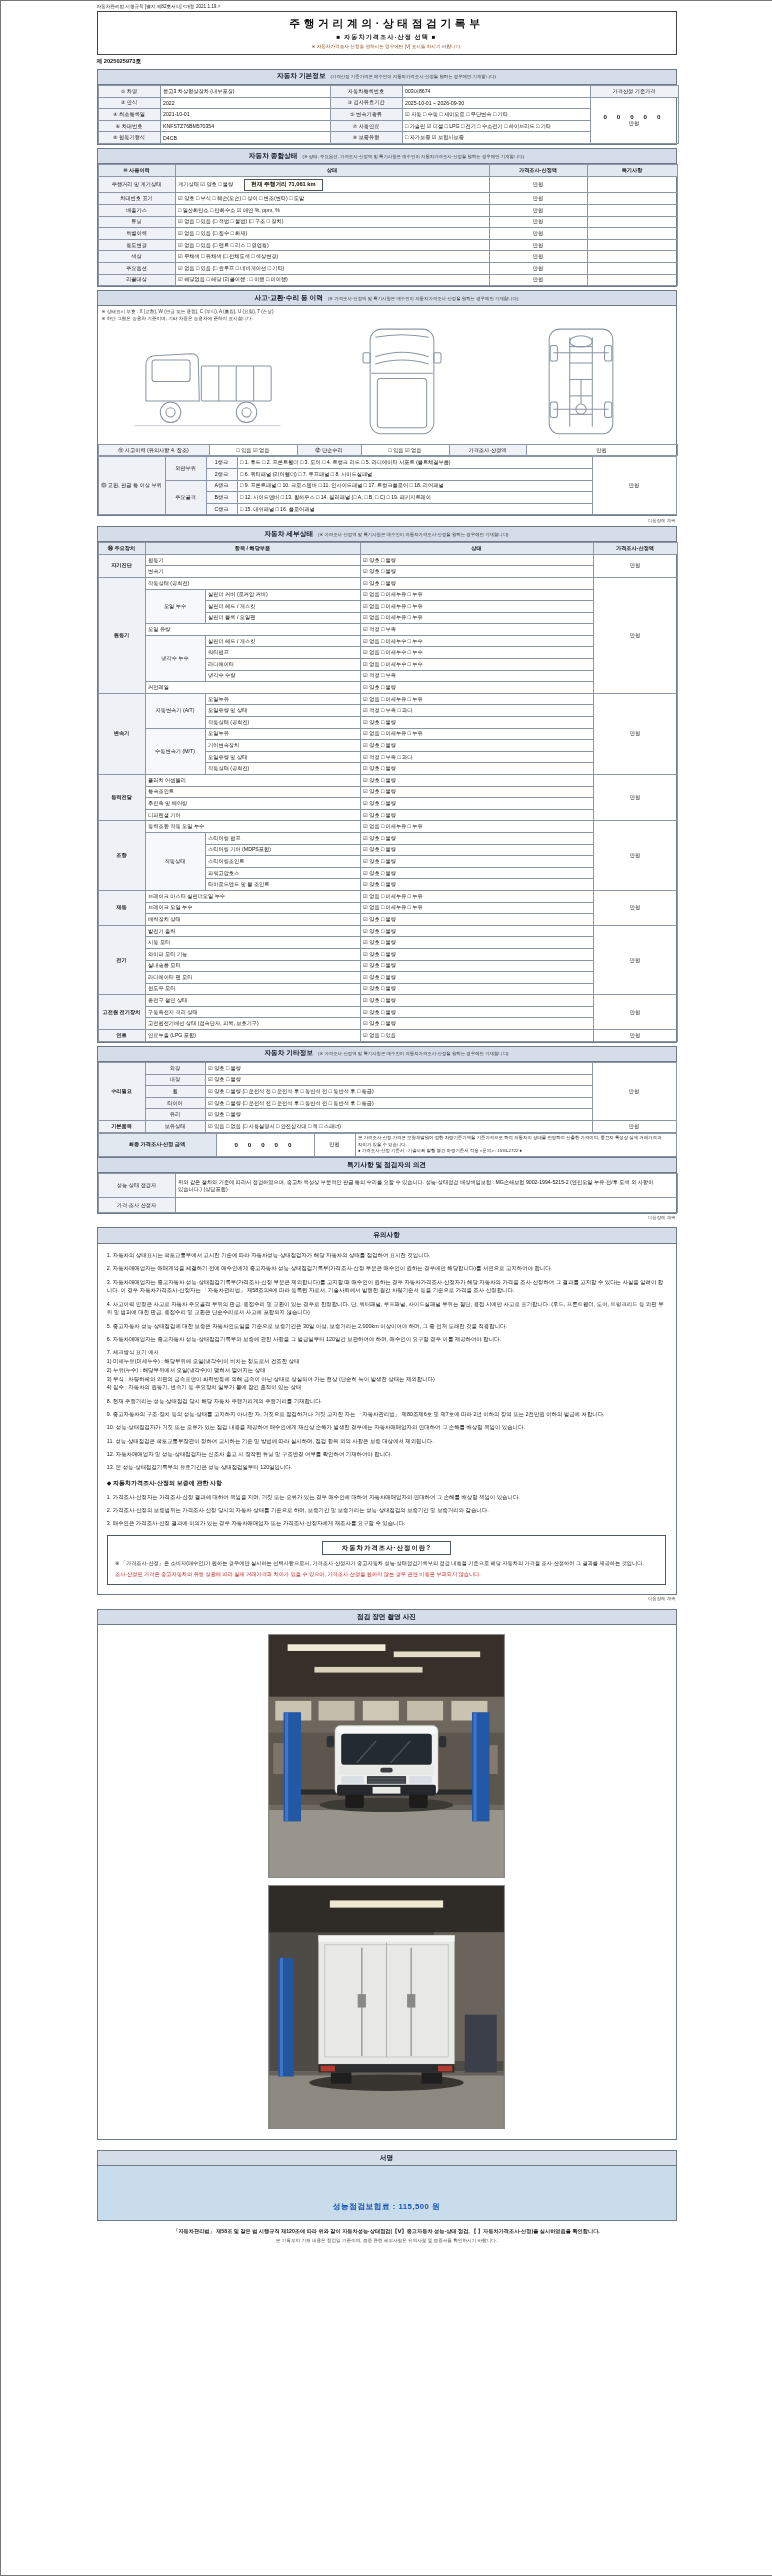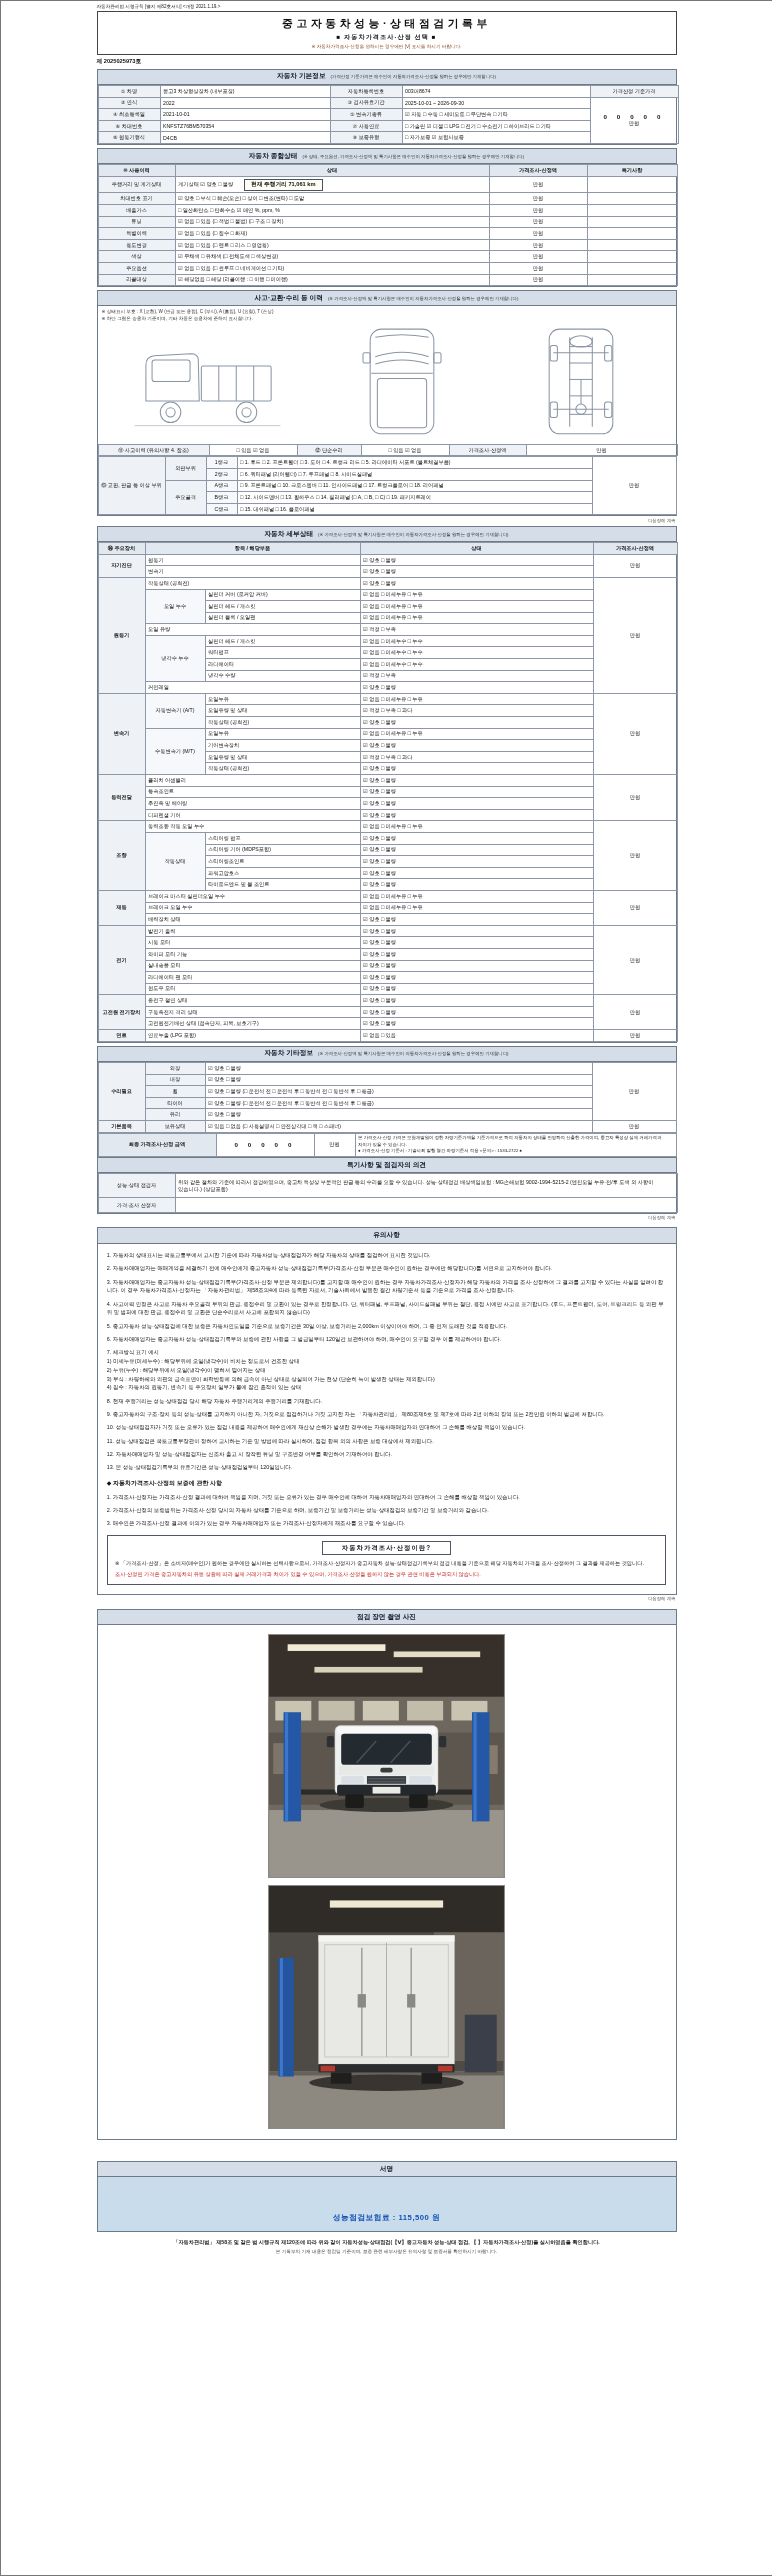--- a/index.html
+++ b/index.html
@@ -49,21 +49,21 @@
 </style>
 </head>
 <body>
 
 <div class="page">
 <div class="doc">
 
   <div class="top-note">자동차관리법 시행규칙 [별지 제82호서식] &lt;개정 2021.1.19.&gt;</div>
 
   <div class="header-box">
-    <div class="h-title">중고자동차성능·상태점검기록부</div>
+    <div class="h-title">주행거리계의·상태점검기록부</div>
     <div class="h-sub">■ 자동차가격조사·산정 선택 ■</div>
     <div class="h-note">※ 자동차가격조사·산정을 원하시는 경우에만 [Ⅴ] 표시를 하시기 바랍니다.</div>
   </div>
 
   <div class="doc-no">제 2025025973호</div>
 
   <section class="sec">
     <div class="sec-bar">
       <span>자동차 기본정보</span>
       <span class="note">(가격산정 기준가격은 매수인이 자동차가격조사·산정을 원하는 경우에만 기재합니다)</span>
@@ -739,21 +739,21 @@
           <rect x="96" y="346" width="264" height="16" fill="#2a2c2e"></rect>
           <rect x="100" y="349" width="28" height="11" fill="#b33a2e"></rect>
           <rect x="328" y="349" width="28" height="11" fill="#b33a2e"></rect>
           <rect x="120" y="362" width="40" height="22" fill="#1f1f1f"></rect>
           <rect x="296" y="362" width="40" height="22" fill="#1f1f1f"></rect>
         </svg>
       </div>
     </div>
   </section>
 
-  <section class="sec" style="margin-top:21px">
+  <section class="sec" style="margin-top:10px">
     <div class="sec-bar">
       <span>서명</span>
     </div>
     <div class="sign-body">
       <div class="fee-line">
         <span>성능점검보험료 :</span>
         <span>115,500 원</span>
       </div>
     </div>
   </section>

